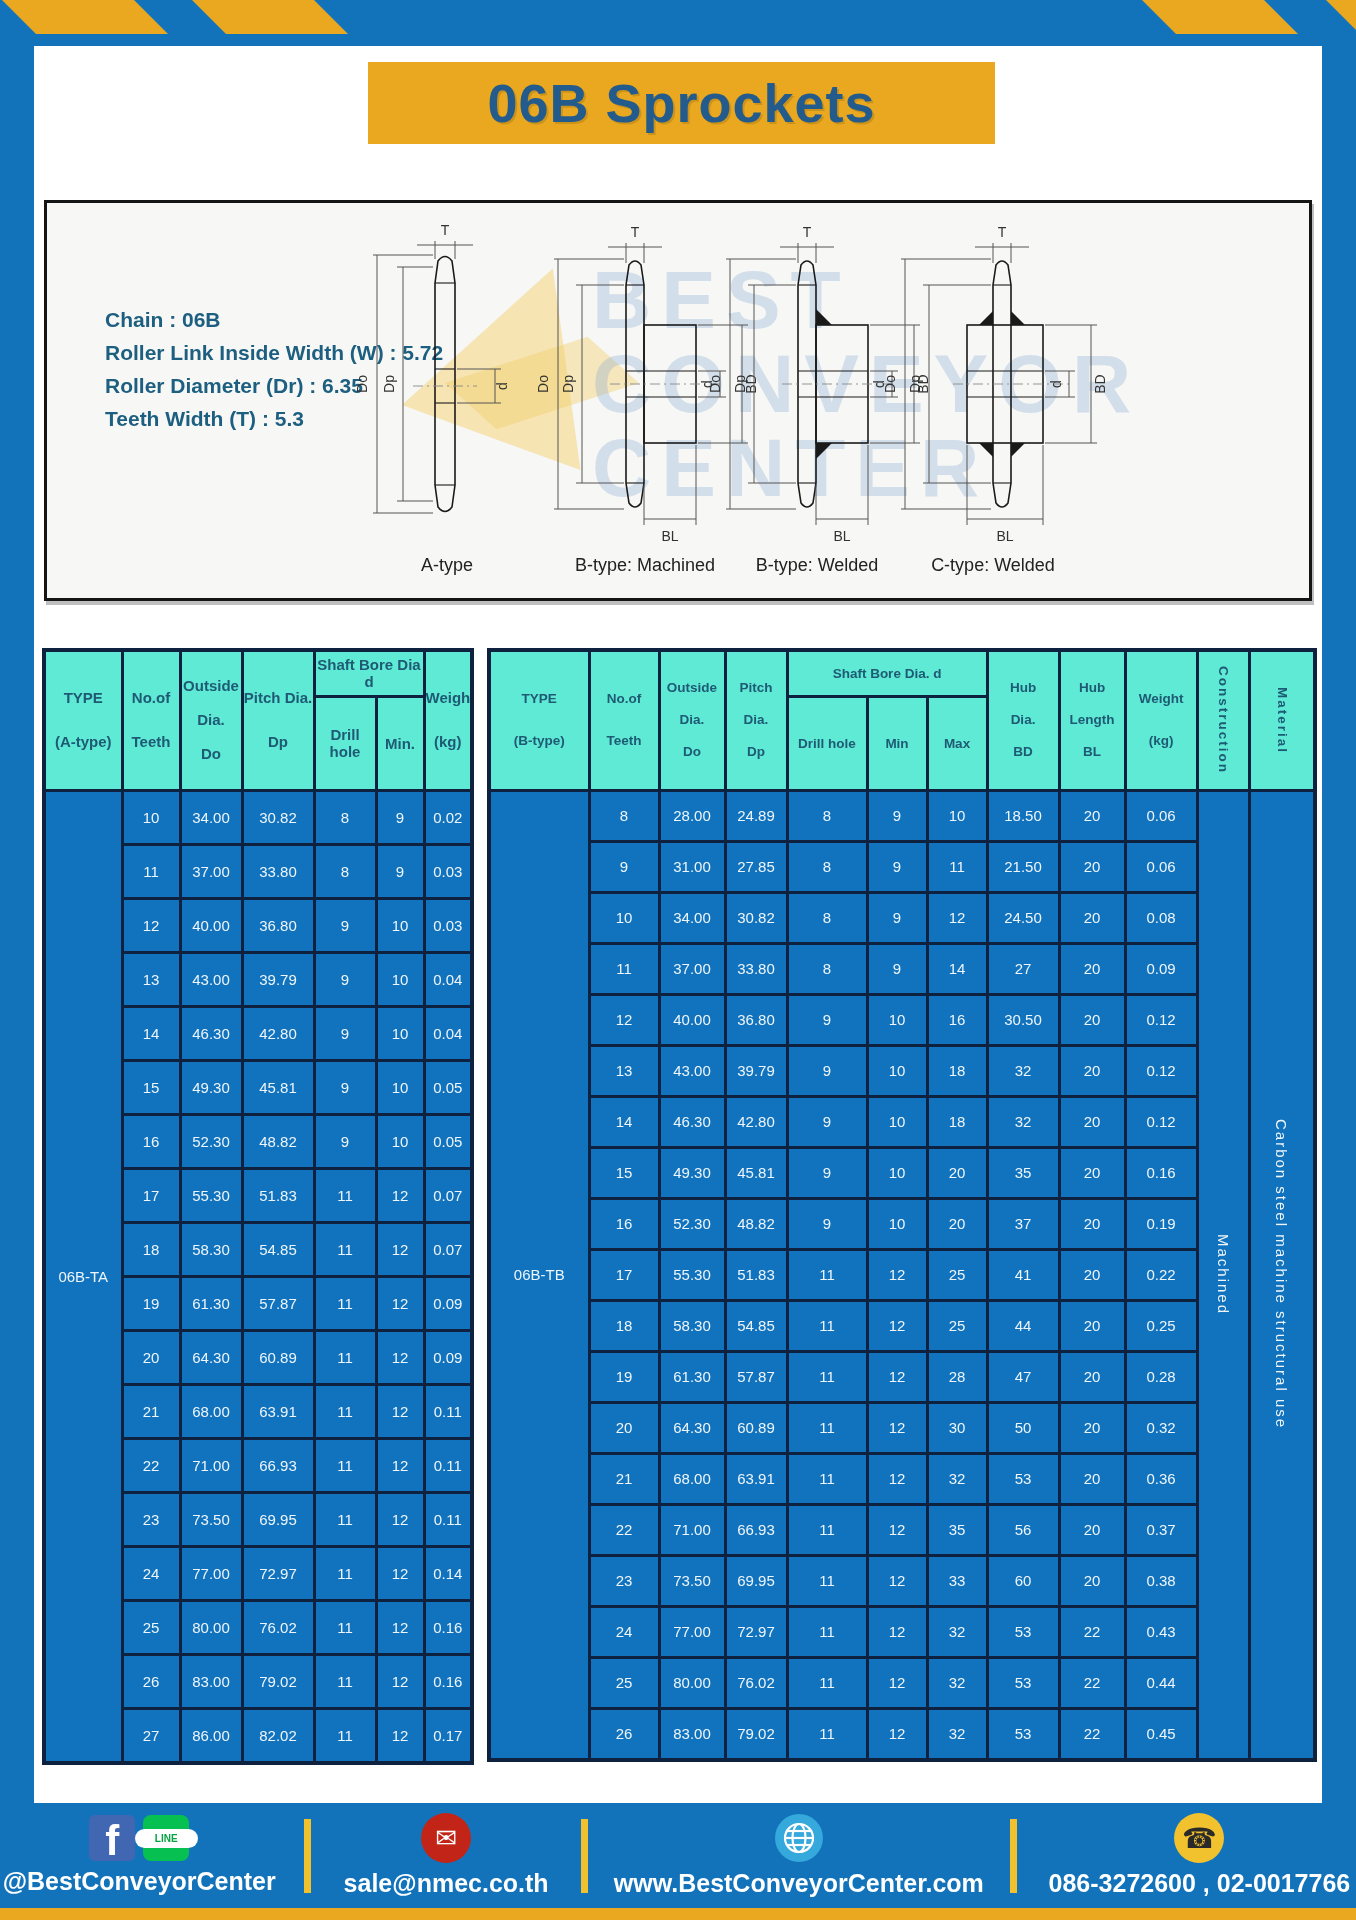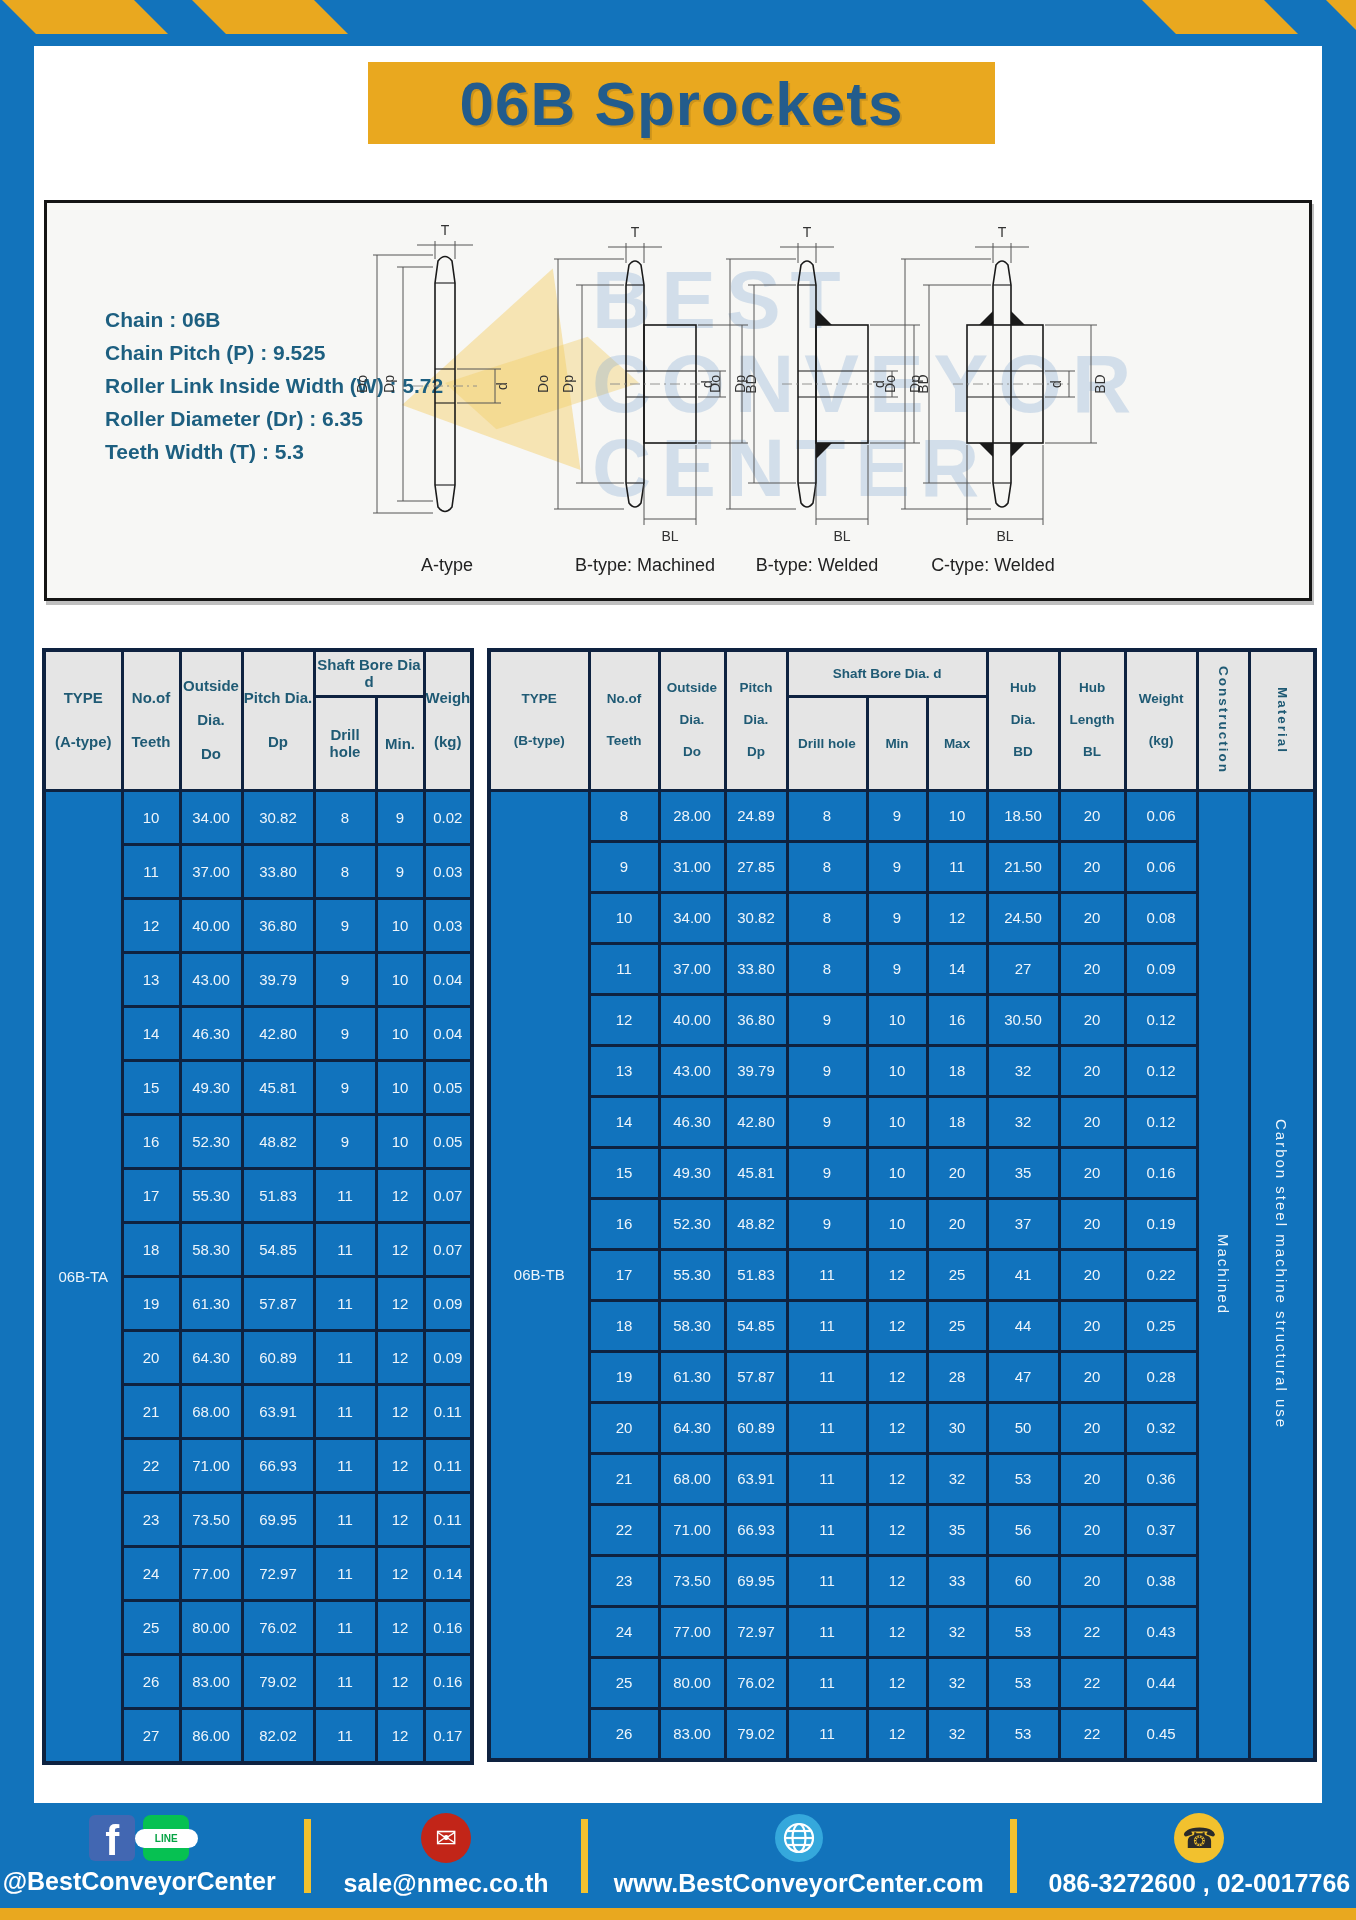--- a/index.html
+++ b/index.html
@@ -5,21 +5,21 @@
   html,body{margin:0;padding:0;background:#ffffff;}
   .page{position:relative;width:1356px;height:1920px;background:#1273bb;overflow:hidden;
         font-family:"Liberation Sans",sans-serif;}
   
   .stripe{position:absolute;top:0;height:34px;background:#e9a81f;transform:skewX(45deg);transform-origin:top left;}
   
   .sheet{position:absolute;left:34px;top:46px;width:1288px;height:1757px;background:#ffffff;}
   
   .title-box{position:absolute;left:334px;top:16px;width:627px;height:82px;background:#e9a81f;
              display:flex;align-items:center;justify-content:center;}
-  .title-box span{font-size:62px;font-weight:800;color:#235c8c;letter-spacing:1px;
+  .title-box span{font-size:54px;font-weight:800;color:#235c8c;letter-spacing:1px;
                   text-shadow:2px 2px 0 rgba(0,0,0,0.12);}
   
   .spec-box{position:absolute;left:10px;top:154px;width:1262px;height:395px;background:#f7f7f5;
             border:3px solid #151515;box-shadow:2px 4px 0 rgba(0,0,0,0.25);}
   .spec-lines{position:absolute;left:58px;top:100px;}
   .spec-lines div{font-size:21px;font-weight:bold;color:#1d5f80;line-height:33px;white-space:nowrap;}
   
   .wm-star{position:absolute;left:380px;top:60px;width:0;height:0;
            border-left:95px solid transparent;border-right:95px solid transparent;
            border-bottom:180px solid rgba(243,205,100,0.45);transform:rotate(20deg);}
@@ -35,21 +35,21 @@
   .dim{stroke:#555;stroke-width:1;fill:none;}
   .cl{stroke:#888;stroke-width:0.9;stroke-dasharray:10 4 2 4;}
   .weld{fill:#1a1a1a;}
   .dimtext{font-size:14px;fill:#333;}
   .diag-label{position:absolute;top:352px;text-align:center;font-size:18px;color:#222;}
   
   table.spec{border-collapse:collapse;table-layout:fixed;position:absolute;
              border:4px solid #0e2240;background:#1173bd;}
   table.spec th,table.spec td{border:3px solid #0e2240;text-align:center;vertical-align:middle;
              padding:0;overflow:hidden;}
-  table.spec th{background:#e5e5e5;color:#1f5a74;font-weight:bold;font-size:15px;}
+  table.spec th{background:#5eead4;color:#1f5a74;font-weight:bold;font-size:15px;}
   table.tb th{font-size:13.5px;}
   table.spec td{background:#1173bd;color:#eef5fb;font-size:15px;font-weight:500;}
   table.ta td{height:51px;}
   table.tb td{height:48px;}
   .type-cell{font-size:16px;}
   th div{line-height:1.2;}
   th.sp26 div + div{margin-top:26px;}
   th.sp16 div + div{margin-top:16px;}
   .vtext{writing-mode:vertical-rl;margin:0 auto;letter-spacing:2px;font-weight:bold;}
   td .vtext{font-weight:500;font-size:15px;}
@@ -97,21 +97,20 @@
         <div class="wm-star2"></div>
         <div class="wm-text">
           <div>BEST</div>
           <div>CONVEYOR</div>
           <div>CENTER</div>
         </div>
       </div>
 
       <div class="spec-lines">
         <div>Chain  : 06B</div>
-        <div>Chain Pitch (P)  :  9.525</div>
         <div>Roller Link Inside Width (W)  :  5.72</div>
         <div>Roller Diameter (Dr)  : 6.35</div>
         <div>Teeth Width (T)  :  5.3</div>
       </div>
 
       <svg class="diag" style="left:300px;" width="200" height="335" viewBox="0 0 200 335">
         <path class="part" d="M88,64 L91,42 Q98,33 105,42 L108,64 L108,266 L105,288 Q98,297 91,288 L88,266 Z"></path>
         <line class="thin" x1="88" y1="64" x2="108" y2="64"></line>
         <line class="thin" x1="88" y1="266" x2="108" y2="266"></line>
         <line class="thin" x1="88" y1="150" x2="108" y2="150"></line>

